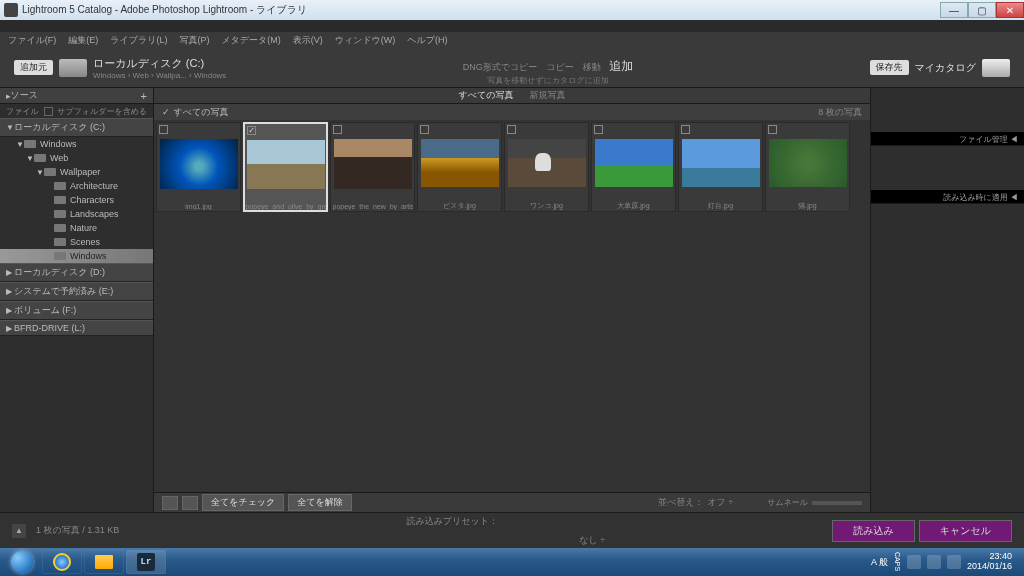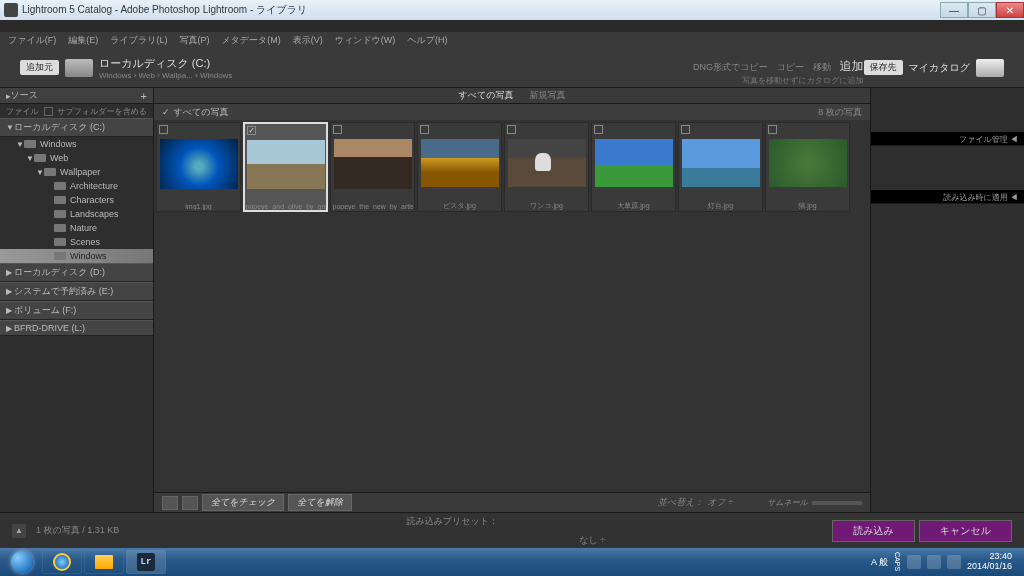--- a/index.html
+++ b/index.html
@@ -11,26 +11,26 @@
 .win-controls { margin-left: auto; display: flex; }
 .win-btn { width: 28px; height: 16px; display: flex; align-items: center; justify-content: center; font-size: 10px; }
 .win-min, .win-max { background: linear-gradient(#dce8f4, #c8d8e8); color: #333; border: 1px solid #8aa; }
 .win-close { background: linear-gradient(#e88, #c44); color: #fff; border: 1px solid #a33; }
 
 
 .menubar { height: 16px; background: #3a3a3a; display: flex; align-items: center; padding-left: 8px; gap: 12px; font-size: 9px; color: #aaa; margin-top: 12px; }
 .menu-item { cursor: pointer; }
 
 
-.import-header { height: 40px; background: #3a3a3a; display: flex; align-items: center; padding: 0 20px; border-bottom: 1px solid #1a1a1a; }
+.import-header { height: 40px; background: #3a3a3a; display: flex; align-items: center; padding: 0 14px; border-bottom: 1px solid #1a1a1a; }
 .source-badge { background: #ddd; color: #222; padding: 1px 6px; font-size: 9px; border-radius: 2px; margin-right: 6px; }
 .hdd-icon { width: 28px; height: 18px; background: linear-gradient(#bbb, #888); border-radius: 2px; margin-right: 6px; }
 .source-label { font-size: 11px; color: #ddd; }
 .source-path { font-size: 8px; color: #888; }
-.center-action { flex: 1; text-align: right; margin-top: 8px; }
+.center-action { flex: 1; text-align: center; margin-top: 8px; }
 .center-tabs { font-size: 9px; color: #888; }
 .center-tabs .active { color: #ddd; font-size: 12px; margin-left: 6px; }
 .center-sub { font-size: 8px; color: #777; }
 .dest-badge { background: #ddd; color: #222; padding: 1px 6px; font-size: 9px; border-radius: 2px; margin-right: 6px; }
 .dest-label { font-size: 10px; color: #ddd; margin-right: 6px; }
 .catalog-icon { width: 28px; height: 18px; background: linear-gradient(#eee, #aaa); border-radius: 2px; }
 
 
 .main { display: flex; height: 424px; }
 .sidebar-left { width: 154px; background: #2e2e2e; border-right: 1px solid #1a1a1a; overflow: hidden; }
@@ -70,21 +70,21 @@
 .img-toy { background: linear-gradient(#a8c8d8 50%, #887755 50%); }
 .img-man { background: linear-gradient(#aa8866 35%, #332822 35%); }
 .img-field { background: linear-gradient(#4a6a8a 40%, #cc9922 40%, #885500 70%); }
 .img-dog { background: linear-gradient(#444 40%, #5a4a3a 40%); position: relative; }
 .img-dog::after { content:""; position:absolute; left:35%; top:28%; width:16px; height:18px; background:#ddd; border-radius:40% 40% 20% 20%; }
 .img-grass { background: linear-gradient(#3a7acc 55%, #3a9a3a 55%); }
 .img-tv { background: linear-gradient(#5a9add 60%, #3a7a9a 60%); }
 .img-cat { background: radial-gradient(circle, #4a7a3a, #2a5a2a); }
 
 
-.bottom-bar { height: 20px; background: #3a3a3a; display: flex; align-items: center; padding: 0 8px; gap: 4px; font-size: 9px; color: #bbb; border-top: 1px solid #1a1a1a; font-style: italic; }
+.bottom-bar { height: 20px; background: #3a3a3a; display: flex; align-items: center; padding: 0 8px; gap: 4px; font-size: 9px; color: #bbb; border-top: 1px solid #1a1a1a; }
 .view-icon { width: 16px; height: 14px; background: #555; border: 1px solid #666; }
 .btn-small { background: #555; border: 1px solid #666; padding: 1px 8px; font-size: 9px; color: #ddd; cursor: pointer; }
 .sort-section { margin-left: auto; display: flex; align-items: center; gap: 4px; color: #888; }
 .thumb-label { margin-left: 30px; color: #888; font-size: 8px; }
 
 
 .footer { height: 36px; background: #323232; display: flex; align-items: center; padding: 0 12px; border-top: 1px solid #1a1a1a; }
 .caret-up { width: 14px; height: 14px; background: #444; display: flex; align-items: center; justify-content: center; font-size: 8px; color: #aaa; margin-right: 10px; }
 .footer-status { font-size: 9px; color: #888; }
 .preset-bar { margin-left: 180px; font-size: 9px; color: #888; display: flex; align-items: center; gap: 6px; flex-direction: column; }

